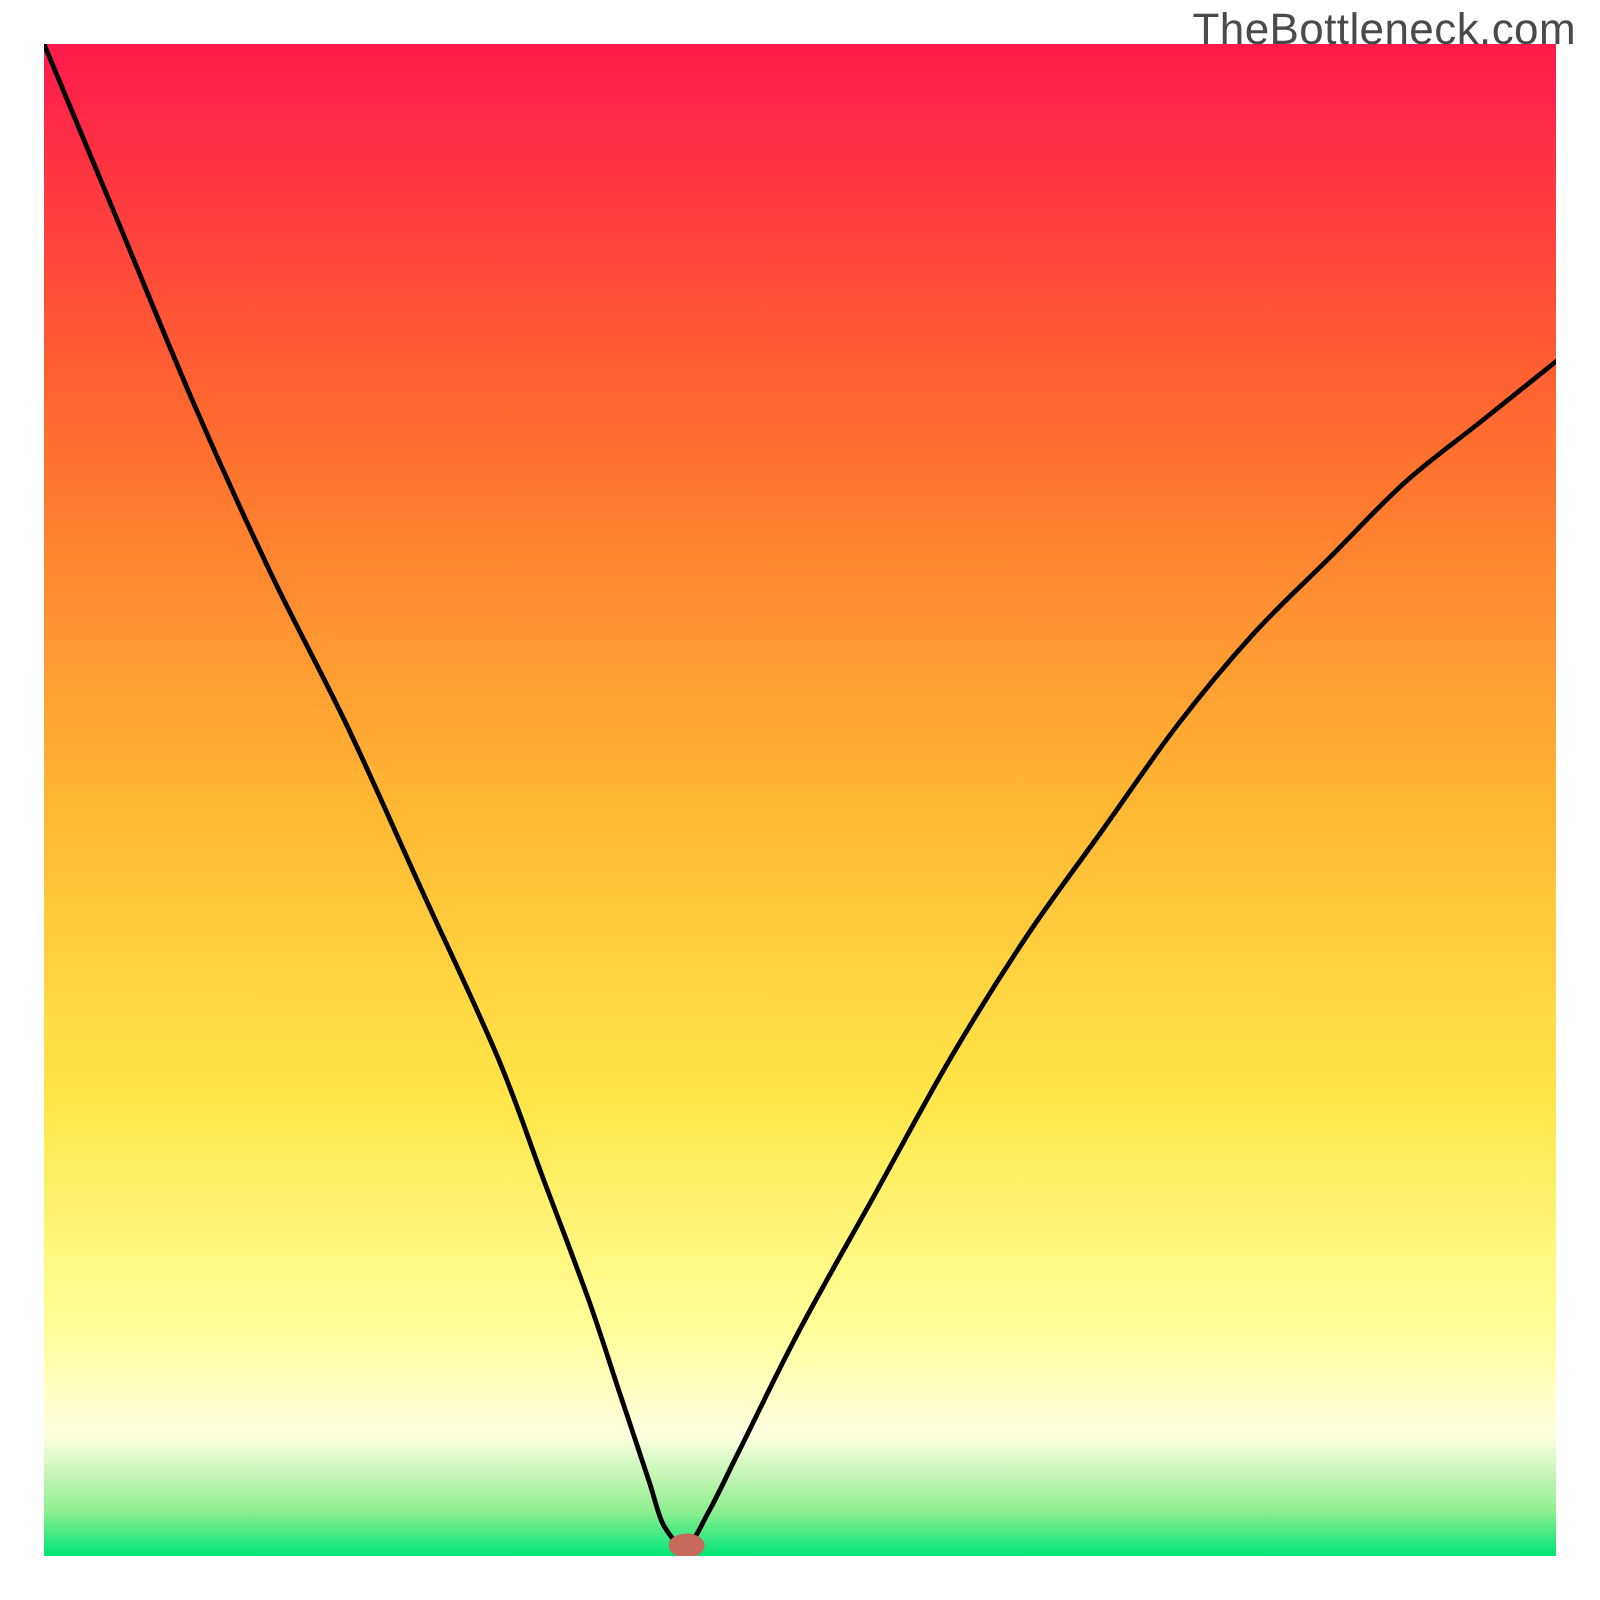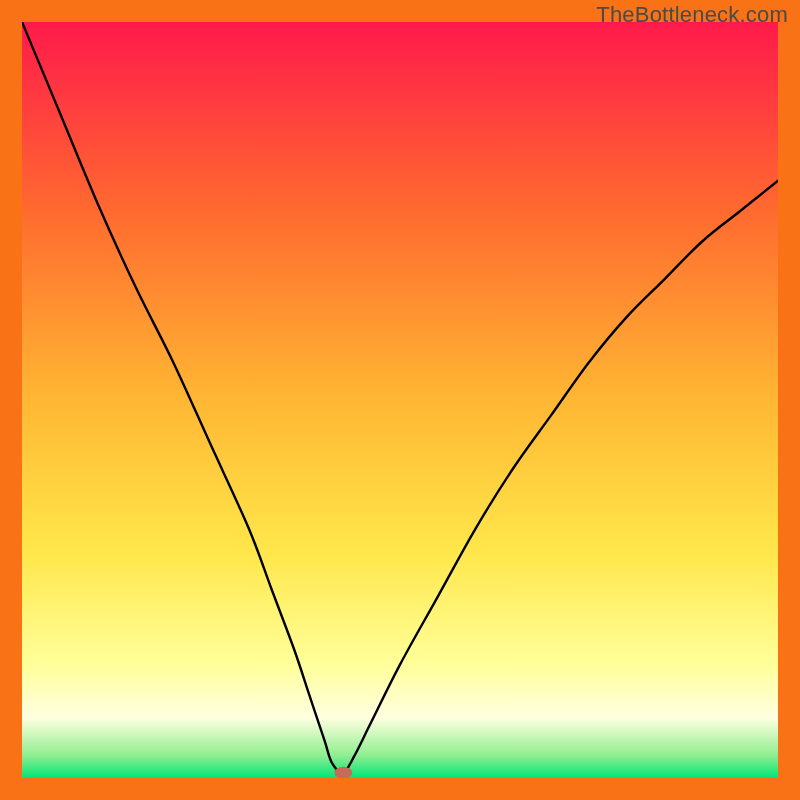--- a/index.html
+++ b/index.html
@@ -8,21 +8,21 @@
     width: 800px;
     height: 800px;
     overflow: hidden;
     background: #000;
     font-family: Arial, Helvetica, sans-serif;
   }
   .frame {
     position: relative;
     width: 800px;
     height: 800px;
-    background: #f97316;
+    background: #ffffff;
   }
   .watermark {
     position: absolute;
     top: 2px;
     right: 12px;
     color: #4a4a4a;
     font-size: 22px;
     font-weight: 500;
     letter-spacing: 0.2px;
     z-index: 10;

